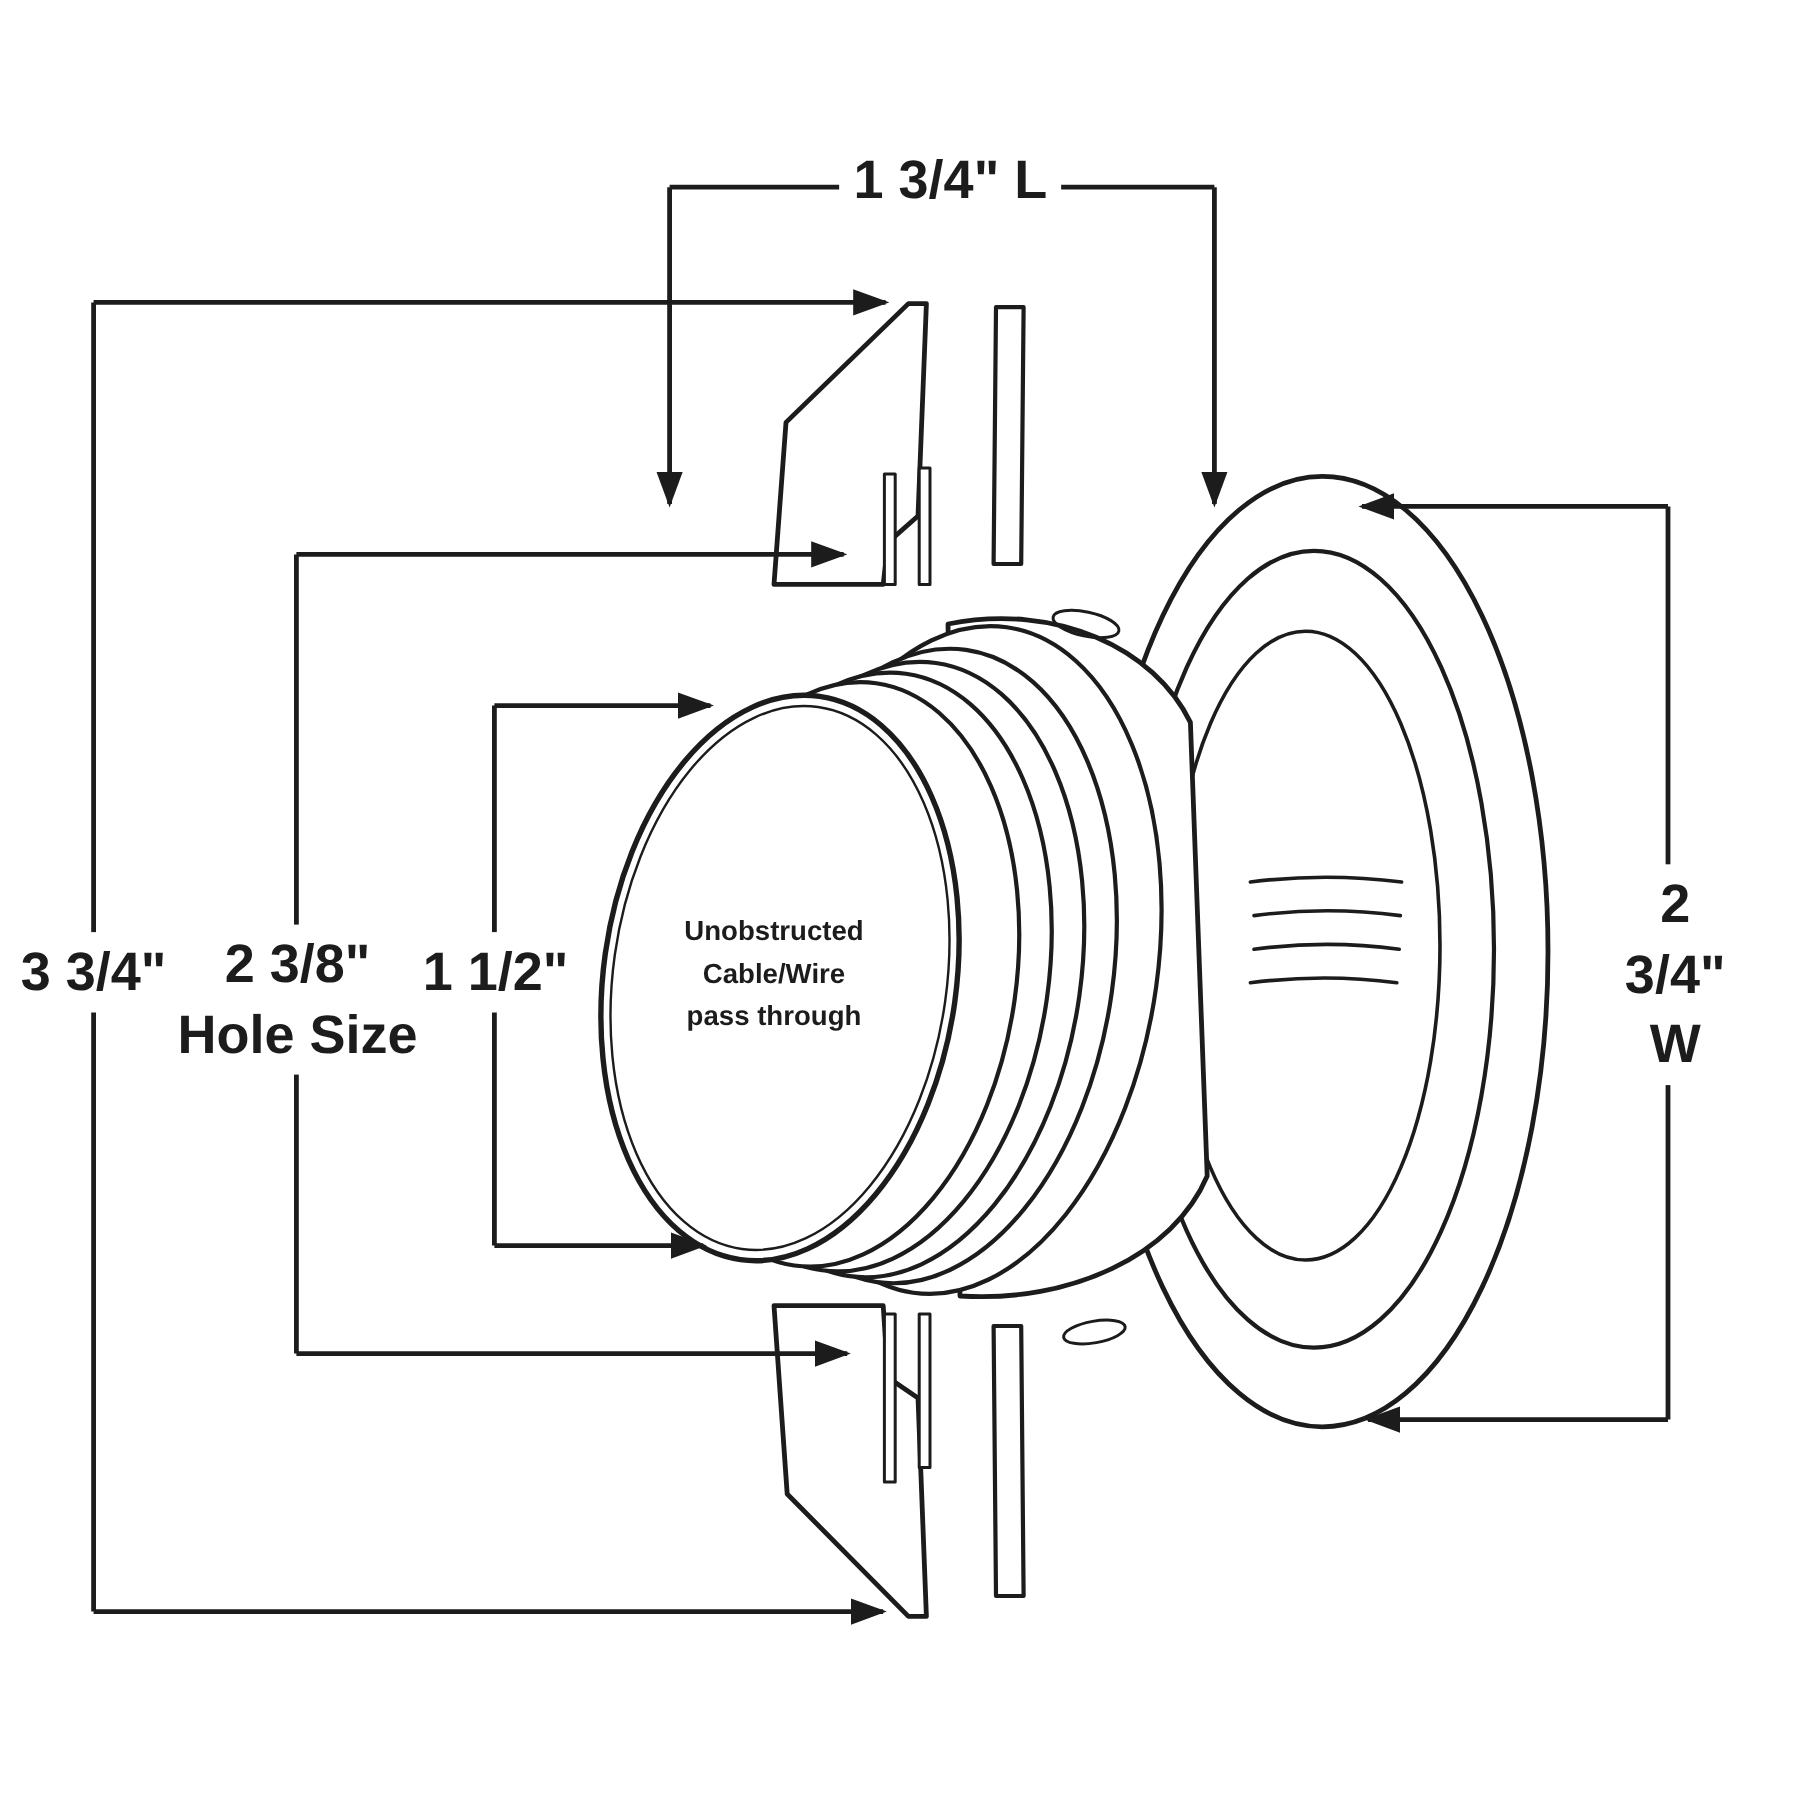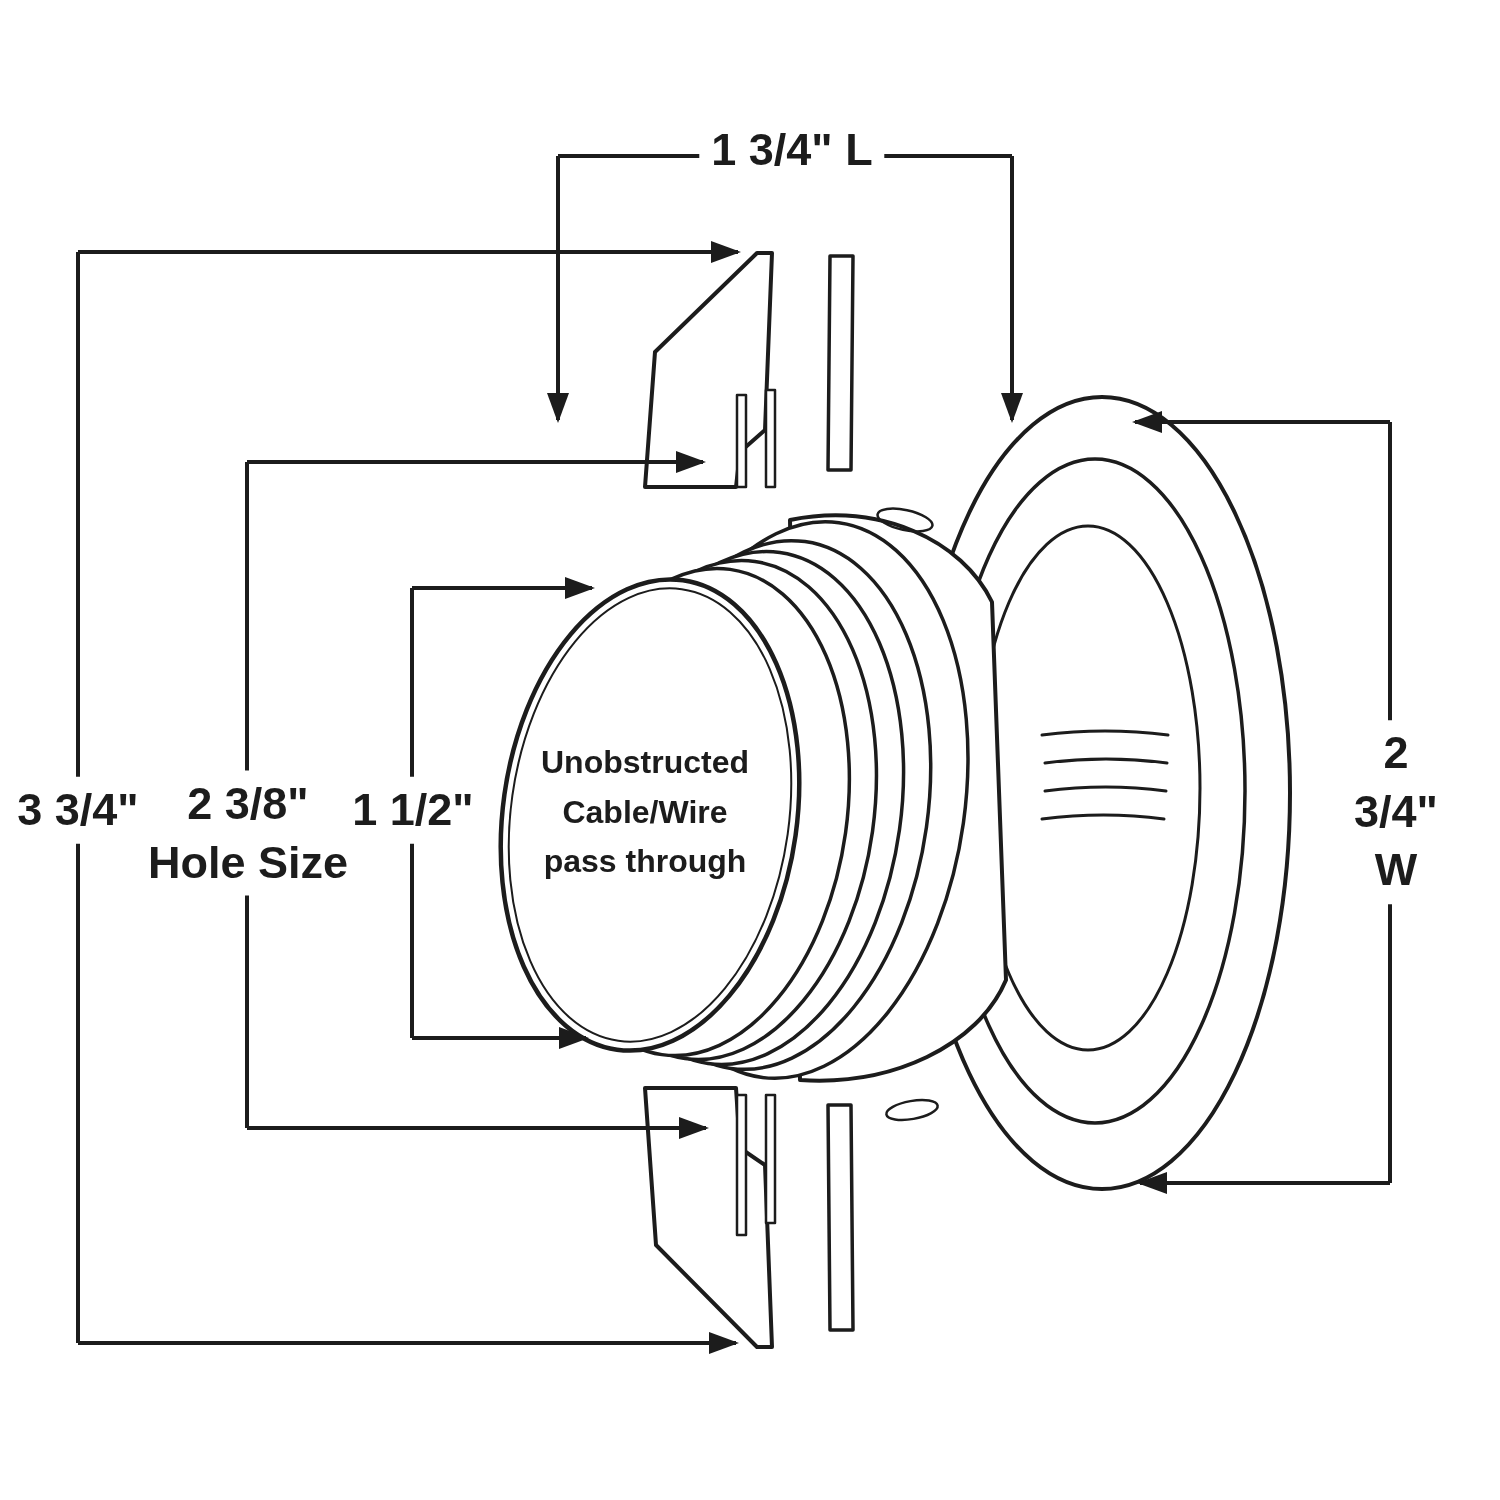--- a/index.html
+++ b/index.html
@@ -49,21 +49,21 @@
     line-height: 1.3;
     text-align: center;
     white-space: pre-line;
     padding: 4px 12px;
   }
   .center-label {
     position: absolute;
     transform: translate(-50%, -50%);
     color: var(--line-color);
     font-weight: 600;
-    font-size: 32px;
+    font-size: 23px;
     line-height: 1.55;
     text-align: center;
     white-space: pre-line;
   }
 </style>
 </head>
 <body>
 
 <div class="canvas">
 

